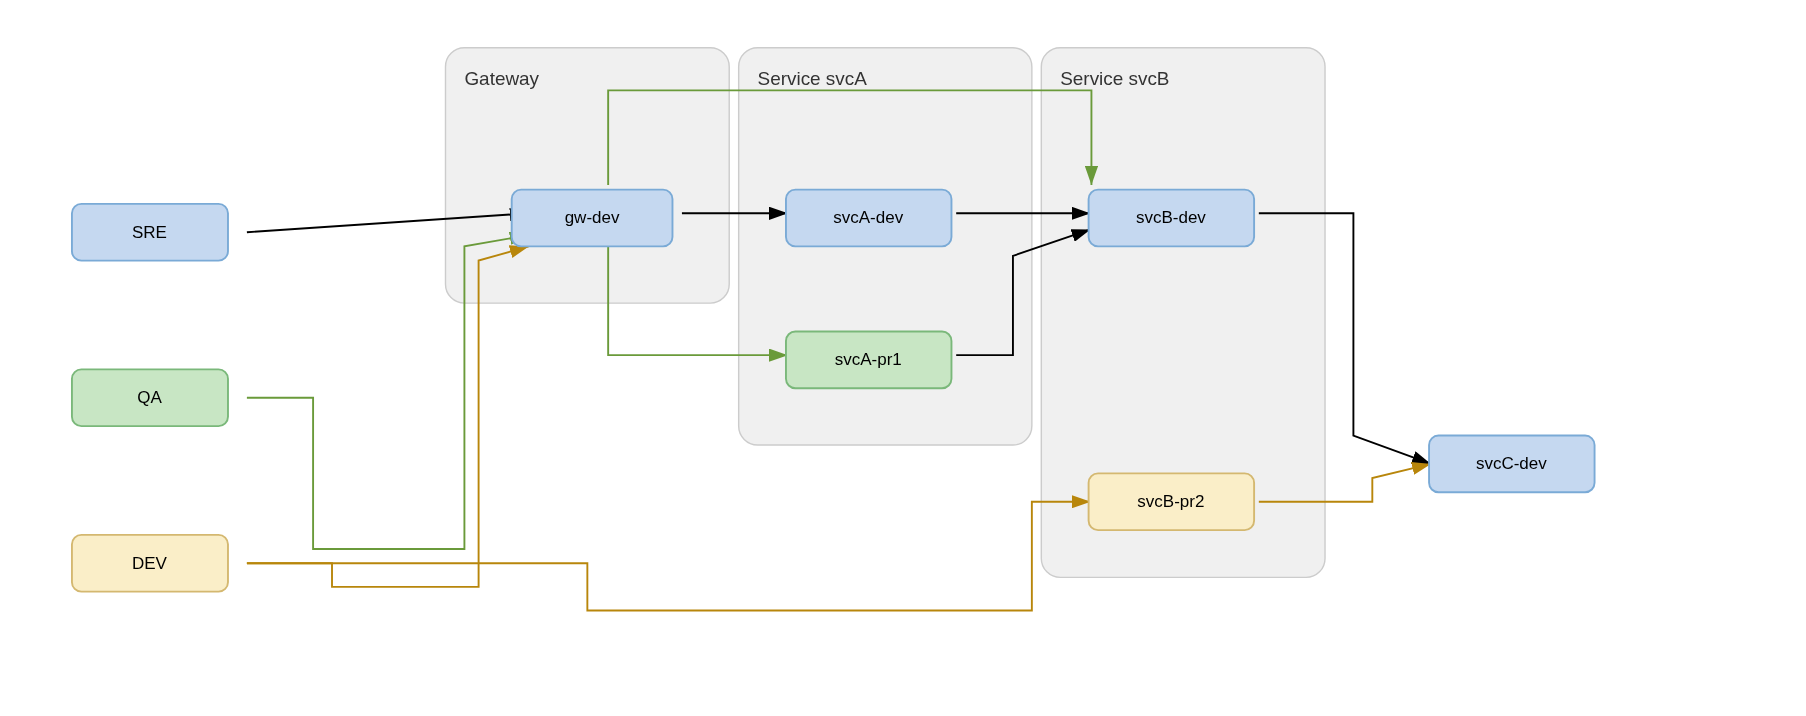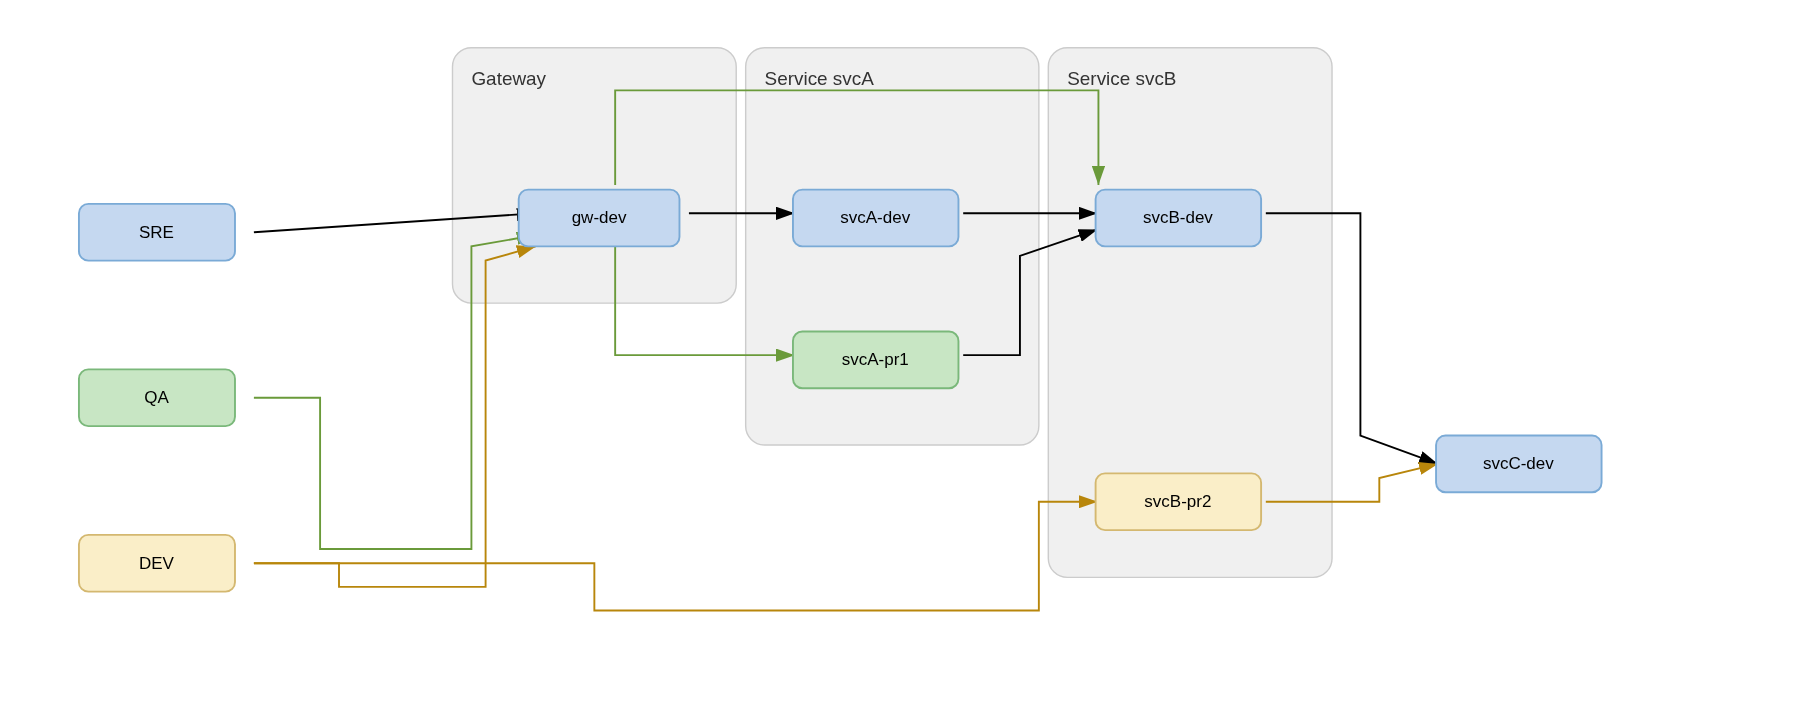--- a/index.html
+++ b/index.html
@@ -6,21 +6,21 @@
     body {
       background: #ffffff;
       font-family: -apple-system, BlinkMacSystemFont, 'Segoe UI', sans-serif;
       width: 1806px;
       height: 716px;
       overflow: hidden;
       position: relative;
     }
     .diagram-container {
       position: absolute;
-      top: 0; left: 8px;
+      top: 0; left: 1px;
       width: 1708px;
       height: 716px;
     }
     svg {
       width: 100%;
       height: 100%;
     }
     .node-label {
       font-size: 18px;
       font-weight: 500;

